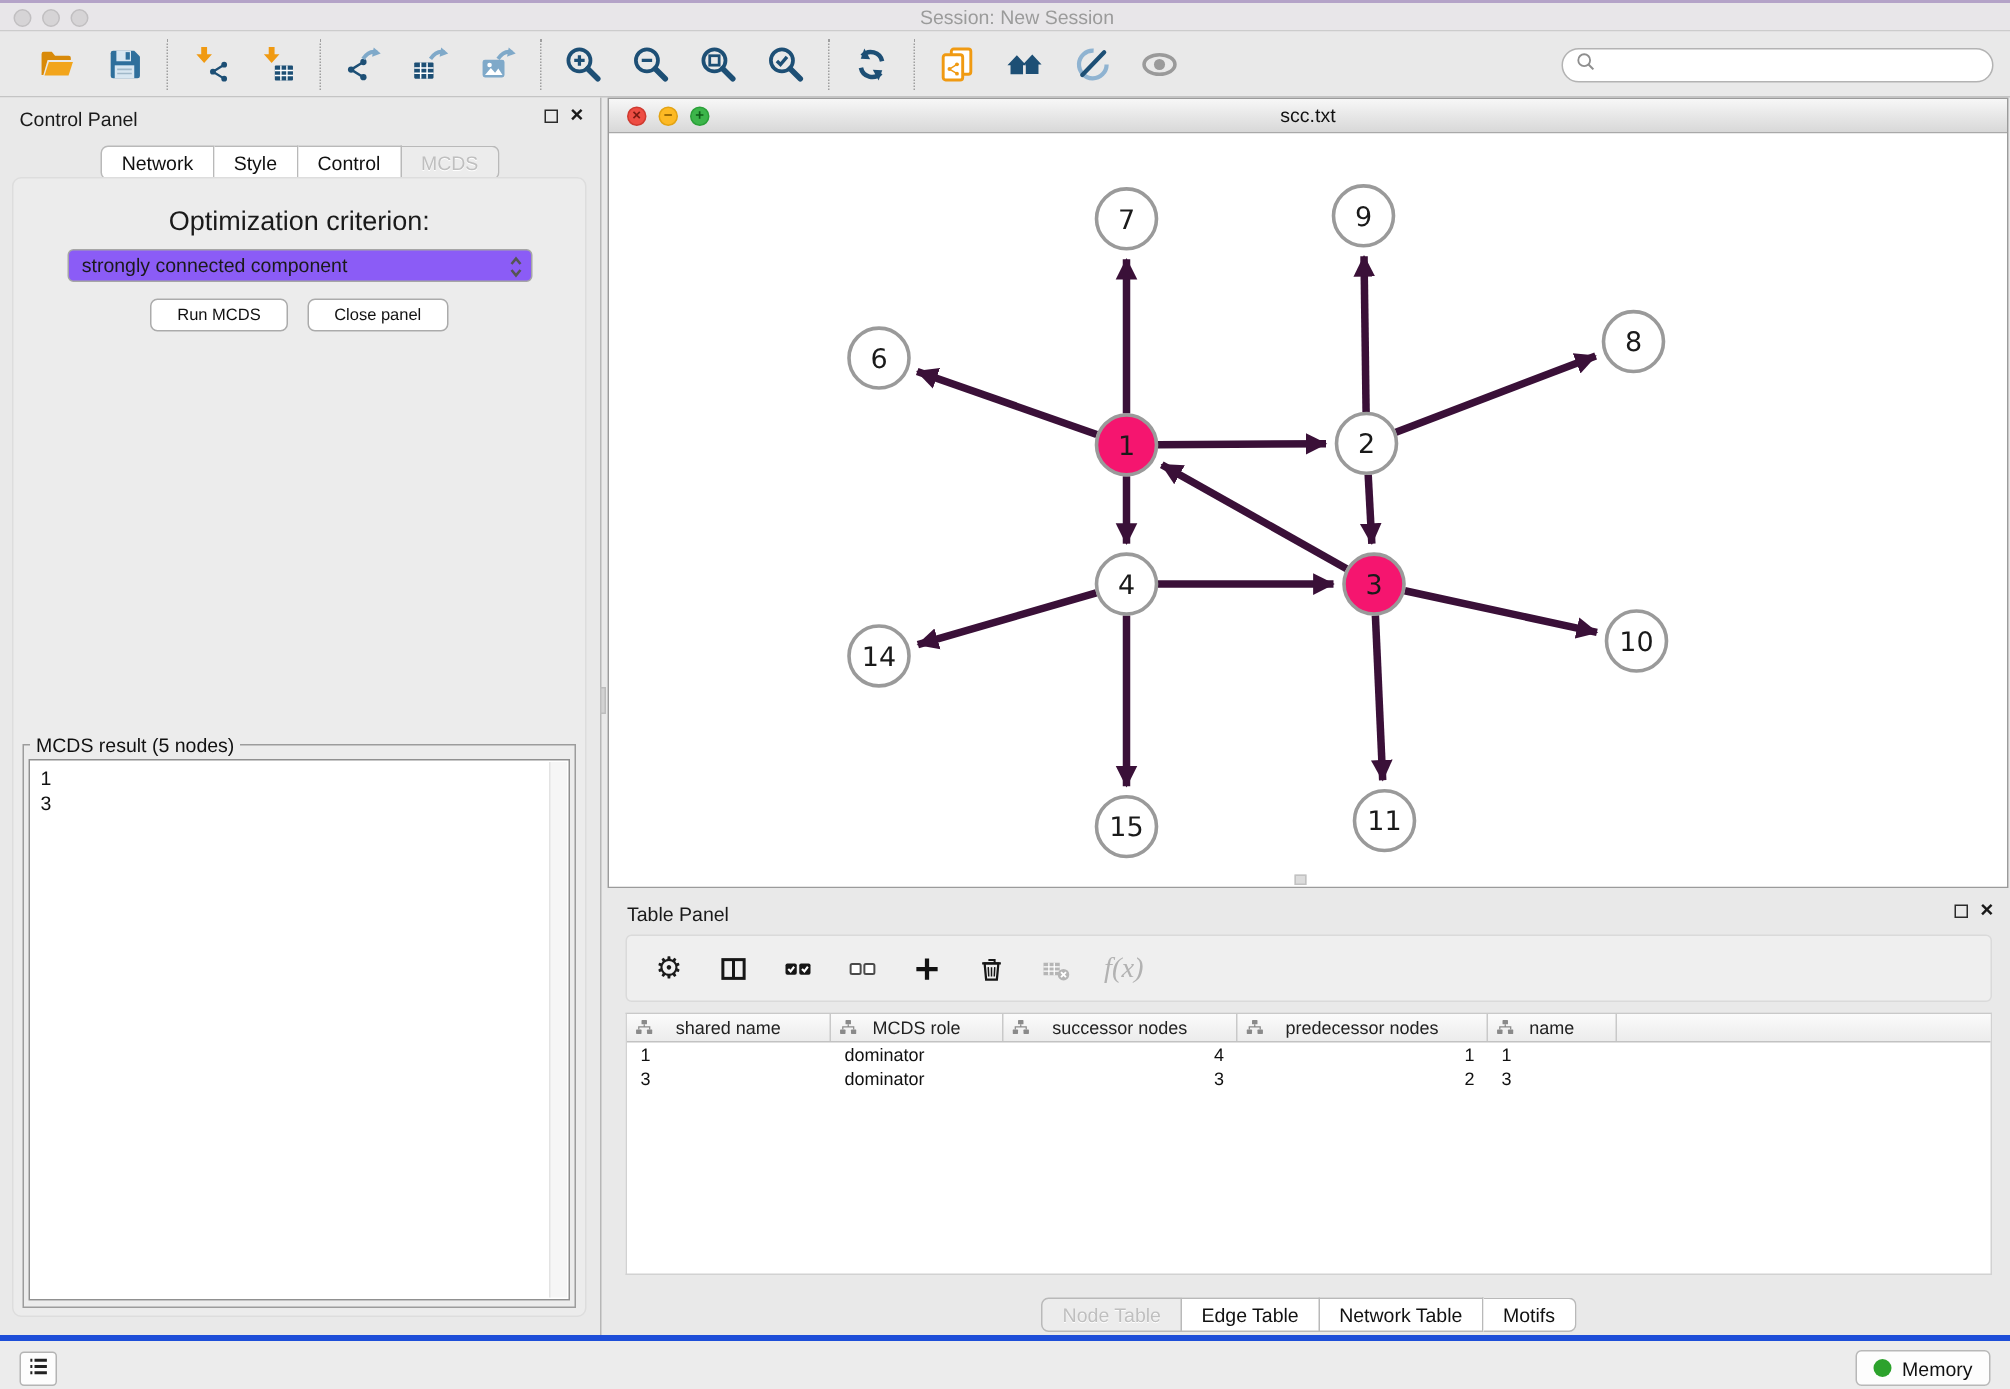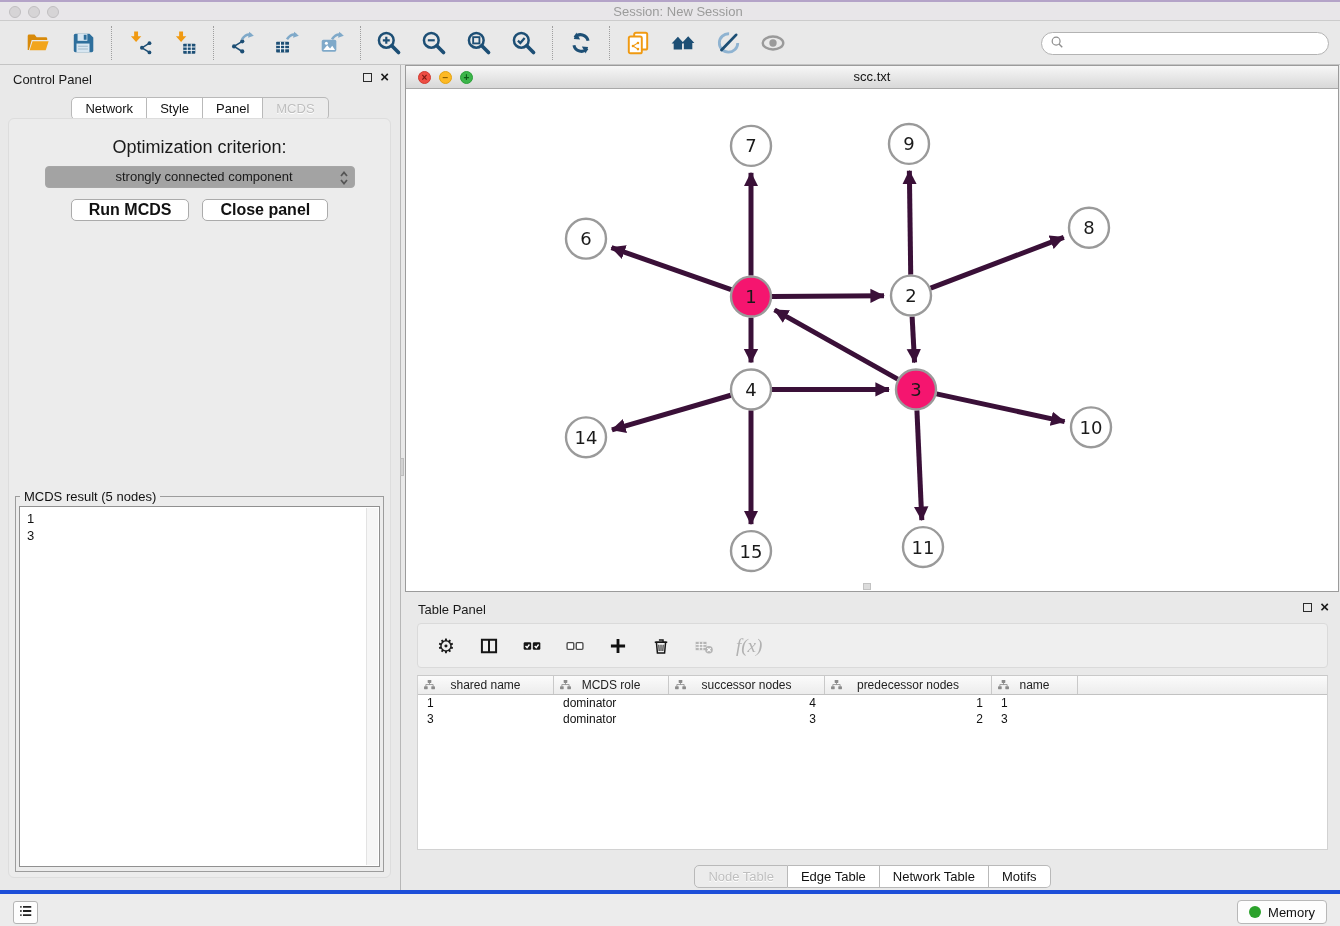--- a/index.html
+++ b/index.html
@@ -37,26 +37,26 @@
   .seg:last-child { border-radius:0 5px 5px 0; }
   .seg.selected { color:#bfbfbf; background:#ececec; text-shadow:0 1px 0 #fff; }
 
   
   .cpanel { position:absolute; top:65px; left:0; width:401px; bottom:36px; background:#e9e9e9;
     border-right:1px solid #b7b7b7; }
   .cp-tabs { position:absolute; top:32px; left:0; right:0; }
   .cp-content { position:absolute; left:8px; right:9px; top:53px; bottom:12px; background:#ececec;
     border:1px solid #dddddd; border-radius:6px; }
   .opt-label { margin-top:18px; text-align:center; font-size:18px; }
-  .cp-select { position:relative; margin:8px auto 0; width:310px; height:22px; background:#a3a3a3;
-    border:1px solid #a6a6a6; border-radius:4px; font-size:13px; line-height:20px; padding-left:9px;text-align:center; }
+  .cp-select { position:relative; margin:8px auto 0; width:310px; height:22px; background:#8b5cf6;
+    border:1px solid #a6a6a6; border-radius:4px; font-size:13px; line-height:20px; padding-left:9px; }
   .stepper { position:absolute; right:5px; top:2px; }
   .btn-row { display:flex; justify-content:center; gap:13px; margin-top:11px; }
-  .btn { height:22px; background:#fff; border:1px solid #ababab; border-radius:5px; font-size:16px;
-    padding:0 17px; line-height:20px; color:#111; font-family:"Liberation Sans",sans-serif;font-weight:bold; }
+  .btn { height:22px; background:#fff; border:1px solid #ababab; border-radius:5px; font-size:11px;
+    padding:0 17px; line-height:20px; color:#111; font-family:"Liberation Sans",sans-serif; }
   .cp-fieldset { position:absolute; left:6px; right:6px; top:370px; bottom:5px;
     border:1px solid #9c9c9c; background:transparent; }
   .cp-fieldset legend { font-size:13px; color:#111; margin-left:4px; padding:0 4px; }
   .result-area { position:absolute; left:3px; right:3px; top:2px; bottom:4px; background:#fff;
     border:1px solid #909090; }
   .result-area pre { font-family:"Liberation Sans",sans-serif; font-size:13px; line-height:17px;
     padding:3px 0 0 7px; color:#111; }
   .scrolltrack { position:absolute; right:1px; top:1px; bottom:1px; width:12px; background:#f6f6f6;
     border-left:1px solid #e3e3e3; }
 
@@ -287,21 +287,21 @@
     <div class="phead">
       <span class="ptitle">Control Panel</span>
       <span class="picons">
         <span class="float-ic"></span>
         <span class="close-ic">×</span>
       </span>
     </div>
     <div class="seg-tabs cp-tabs" id="cp-tabs">
         <div class="seg">Network</div>
         <div class="seg">Style</div>
-        <div class="seg">Panel</div>
+        <div class="seg">Control</div>
         <div class="seg selected">MCDS</div>
       </div>
     <div class="cp-content">
       <div class="opt-label">Optimization criterion:</div>
       <div class="cp-select">
         <span>strongly connected component</span>
         <span class="stepper">
           <svg viewBox="0 0 10 18" width="10" height="18">
               <path d="M2 7 L5 3.4 8 7" fill="none" stroke="#555" stroke-width="1.7"></path>
               <path d="M2 11 L5 14.6 8 11" fill="none" stroke="#555" stroke-width="1.7"></path>

